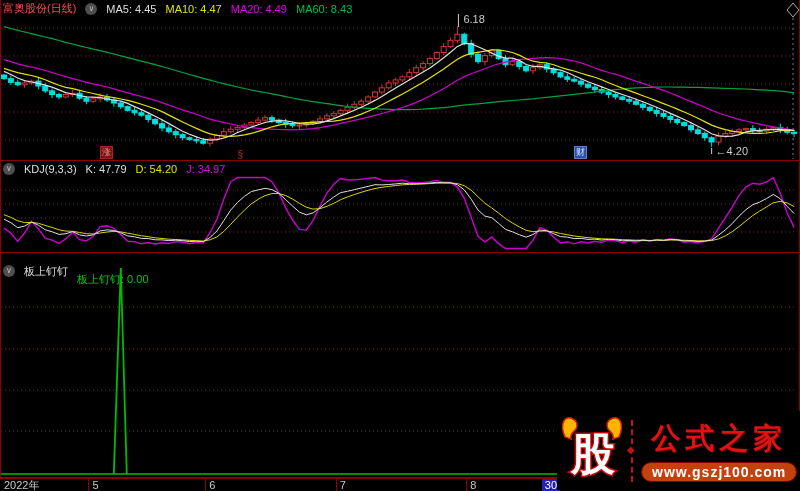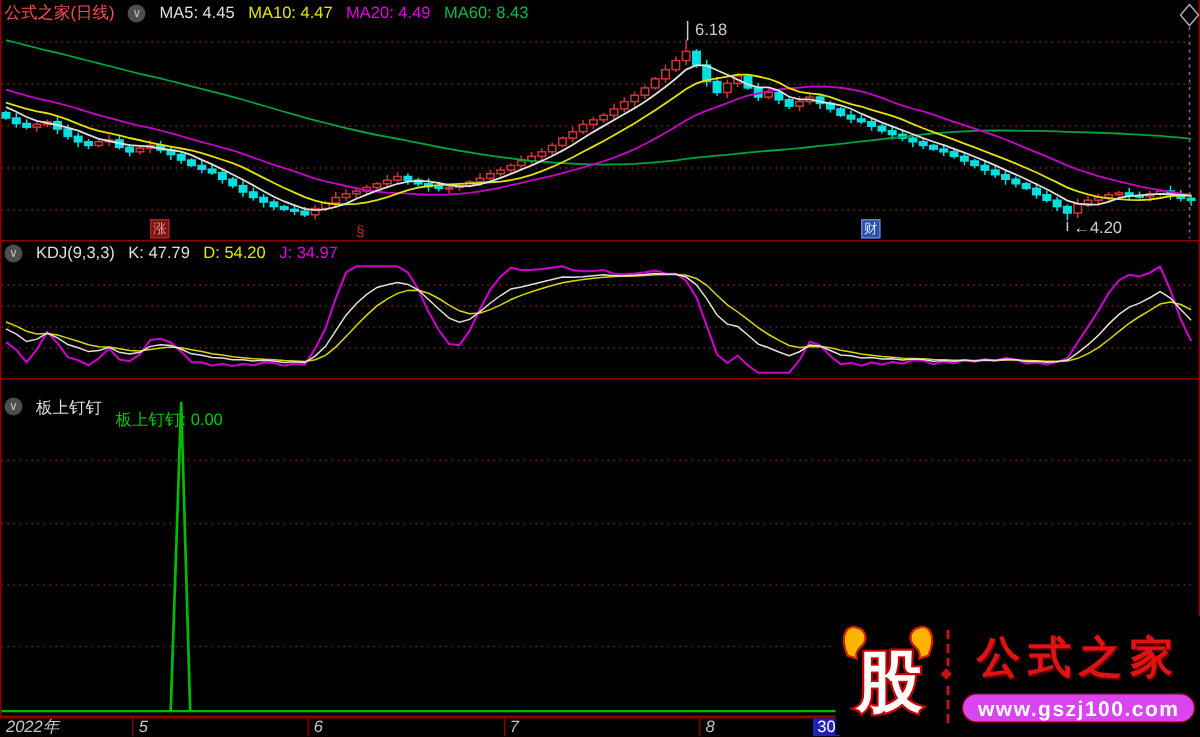--- a/index.html
+++ b/index.html
@@ -6,35 +6,35 @@
   #app{position:relative;width:800px;height:491px;background:#000;overflow:hidden;
        font-family:"Liberation Sans","DejaVu Sans",sans-serif;}
   #overlay{position:absolute;left:0;top:0;z-index:1;}
   .hdr{position:absolute;display:flex;align-items:center;gap:9px;font-size:11px;z-index:5;white-space:nowrap;}
   .circle-icon{display:inline-block;width:12px;height:12px;border-radius:50%;background:#4e4e4e;
        color:#bdbdbd;font-size:8px;line-height:11px;text-align:center;cursor:pointer;}
   .t-red{color:#ff4c4c;} .t-white{color:#dfdfdf;text-align:center;} .t-yellow{color:#e3e300;}
   .t-magenta{color:#e400e4;} .t-green{color:#00bd4e;} .t-green2{color:#00c800;margin-top:17px;}
   #axisbar{position:absolute;left:0;top:478px;width:800px;height:13px;background:#000;z-index:4;
        border-top:1px solid #8b0000;border-bottom:1px solid #8b0000;font-size:11px;color:#c8c8c8;}
-  .axis-label{position:absolute;top:0;line-height:12px;font-style:italic;}
+  .axis-label{position:absolute;top:0;line-height:12px;}
   .axis-tick{position:absolute;top:0;width:1px;height:13px;background:#8b0000;}
   .axis-hl{position:absolute;top:0;height:12px;padding:0 3px;background:#2222bb;color:#fff;line-height:12px;}
   .mk{position:absolute;z-index:6;font-size:9px;line-height:11px;text-align:center;cursor:pointer;}
   .mk.red-box{background:#7c1414;color:#e98c8c;border:1px solid #a32222;padding:0 1px;}
   .mk.red-glyph{color:#cc2828;font-size:10px;}
   .mk.blue-box{background:#2c4fae;color:#d9e6ff;border:1px solid #5e7fd0;padding:0 1px;}
   #logo{position:absolute;right:0;bottom:1px;width:243px;height:79px;background:#000;z-index:9;
         display:flex;align-items:center;}
   #logo-sep{position:relative;width:2px;height:62px;border-left:2px dashed #c41111;margin:0 6px 0 2px;}
   #logo-sep .dia{position:absolute;left:-6px;top:24px;color:#c41111;font-size:10px;background:#000;}
   #logo-right{display:flex;flex-direction:column;align-items:center;gap:3px;}
   #site-name{color:#e01212;font-weight:bold;font-size:29px;letter-spacing:5px;
        text-shadow:1px 1px 0 #5a0000;}
-  #site-pill{background:#d946ef;border:1px solid #7a0000;border-radius:12px;color:#fff;
+  #site-pill{background:#c2410c;border:1px solid #7a0000;border-radius:12px;color:#fff;
        font-weight:bold;font-size:14px;padding:1px 10px;letter-spacing:1px;}
 </style>
 </head>
 <body>
 
 <div id="app">
 
   <svg id="overlay" width="800" height="491" viewBox="0 0 800 491">
       <line x1="0" y1="160.5" x2="800" y2="160.5" stroke="#8b0000"></line>
       <line x1="0" y1="252.5" x2="800" y2="252.5" stroke="#8b0000"></line>
@@ -300,21 +300,21 @@
       <polygon points="793,3 799,10 793,17 787,10" fill="none" stroke="#aaaaaa"></polygon>
       <line x1="793" y1="18" x2="793" y2="159" stroke="#777" stroke-dasharray="2 3"></line>
       <polyline points="4.0,228.1 10.9,233.3 17.7,241.5 24.6,233.0 31.5,221.3 38.4,228.9 45.2,238.1 52.1,240.2 59.0,243.5 65.8,238.9 72.7,232.3 79.6,239.7 86.4,240.8 93.3,236.3 100.2,226.6 107.0,225.8 113.9,228.3 120.8,234.5 127.7,241.3 134.5,241.6 141.4,243.8 148.3,242.5 155.1,244.0 162.0,242.7 168.9,243.5 175.8,241.6 182.6,242.0 189.5,243.8 196.4,242.3 203.2,243.1 210.1,232.5 217.0,219.0 223.8,199.0 230.7,181.7 237.6,177.5 244.5,177.5 251.3,177.5 258.2,177.5 265.1,177.5 271.9,181.7 278.8,192.8 285.7,207.9 292.5,220.0 299.4,229.4 306.3,230.1 313.1,220.4 320.0,206.0 326.9,193.1 333.8,184.3 340.6,178.5 347.5,180.0 354.4,179.9 361.2,179.3 368.1,178.4 375.0,177.5 381.9,180.1 388.7,180.8 395.6,180.7 402.5,180.0 409.3,182.5 416.2,182.9 423.1,182.4 429.9,181.6 436.8,180.4 443.7,182.3 450.6,182.5 457.4,187.1 464.3,198.3 471.2,217.2 478.0,236.3 484.9,242.0 491.8,237.0 498.6,243.6 505.5,248.5 512.4,248.5 519.3,248.5 526.1,248.5 533.0,240.1 539.9,227.7 546.7,230.2 553.6,237.3 560.5,242.9 567.3,241.9 574.2,243.8 581.1,241.6 588.0,243.0 594.8,241.3 601.7,242.4 608.6,240.1 615.4,240.5 622.3,242.8 629.2,241.0 636.0,242.3 642.9,240.0 649.8,241.3 656.6,239.4 663.5,240.5 670.4,238.6 677.3,239.6 684.1,242.4 691.0,241.6 697.9,243.0 704.7,241.4 711.6,238.8 718.5,228.2 725.4,217.7 732.2,207.2 739.1,195.4 746.0,186.9 752.8,183.2 759.7,184.3 766.6,181.8 773.4,177.7 780.3,193.5 787.2,213.0 794.1,227.4" fill="none" stroke="#cc00cc" stroke-width="1.4"></polyline>
       <polyline points="4.0,214.7 10.9,217.4 17.7,220.8 24.6,222.6 31.5,222.4 38.4,223.3 45.2,225.4 52.1,227.5 59.0,229.8 65.8,231.1 72.7,231.3 79.6,232.5 86.4,233.7 93.3,234.0 100.2,233.0 107.0,232.0 113.9,231.4 120.8,231.9 127.7,233.2 134.5,234.4 141.4,235.8 148.3,236.7 155.1,237.8 162.0,238.5 168.9,239.2 175.8,239.5 182.6,239.9 189.5,240.4 196.4,240.7 203.2,241.0 210.1,239.8 217.0,236.9 223.8,231.4 230.7,224.3 237.6,217.0 244.5,210.1 251.3,203.9 258.2,199.3 265.1,195.6 271.9,193.6 278.8,193.5 285.7,195.5 292.5,199.0 299.4,203.4 306.3,207.2 313.1,209.1 320.0,208.6 326.9,206.4 333.8,203.3 340.6,199.7 347.5,196.9 354.4,194.5 361.2,192.3 368.1,190.3 375.0,188.5 381.9,187.3 388.7,186.4 395.6,185.5 402.5,184.8 409.3,184.4 416.2,184.2 423.1,184.0 429.9,183.6 436.8,183.2 443.7,183.0 450.6,183.0 457.4,183.5 464.3,185.7 471.2,190.2 478.0,196.8 484.9,203.2 491.8,208.0 498.6,213.1 505.5,218.5 512.4,223.0 519.3,226.9 526.1,230.3 533.0,231.7 539.9,231.1 546.7,231.0 553.6,231.9 560.5,233.5 567.3,234.7 574.2,236.0 581.1,236.8 588.0,237.7 594.8,238.2 601.7,238.8 608.6,239.0 615.4,239.2 622.3,239.7 629.2,239.9 636.0,240.2 642.9,240.2 649.8,240.4 656.6,240.2 663.5,240.3 670.4,240.0 677.3,240.0 684.1,240.3 691.0,240.5 697.9,240.8 704.7,240.9 711.6,240.6 718.5,238.9 725.4,235.8 732.2,231.7 739.1,226.5 746.0,220.9 752.8,215.5 759.7,211.0 766.6,206.9 773.4,202.7 780.3,201.4 787.2,203.0 794.1,206.5" fill="none" stroke="#d8d800" stroke-width="1"></polyline>
       <polyline points="4.0,219.2 10.9,222.7 17.7,227.7 24.6,226.1 31.5,222.0 38.4,225.2 45.2,229.7 52.1,231.8 59.0,234.4 65.8,233.7 72.7,231.6 79.6,234.9 86.4,236.0 93.3,234.8 100.2,230.9 107.0,229.9 113.9,230.4 120.8,232.8 127.7,235.9 134.5,236.8 141.4,238.4 148.3,238.6 155.1,239.8 162.0,239.9 168.9,240.6 175.8,240.2 182.6,240.6 189.5,241.6 196.4,241.2 203.2,241.7 210.1,237.4 217.0,230.9 223.8,220.6 230.7,210.1 237.6,202.3 244.5,196.3 251.3,191.6 258.2,189.9 265.1,188.3 271.9,189.6 278.8,193.2 285.7,199.7 292.5,206.0 299.4,212.1 306.3,214.8 313.1,212.9 320.0,207.7 326.9,202.0 333.8,197.0 340.6,192.6 347.5,191.3 354.4,189.6 361.2,188.0 368.1,186.4 375.0,184.7 381.9,184.9 388.7,184.5 395.6,183.9 402.5,183.2 409.3,183.8 416.2,183.8 423.1,183.5 429.9,183.0 436.8,182.3 443.7,182.8 450.6,182.8 457.4,184.7 464.3,189.9 471.2,199.2 478.0,210.0 484.9,216.1 491.8,217.7 498.6,223.3 505.5,229.4 512.4,231.8 519.3,234.7 526.1,237.2 533.0,234.5 539.9,230.0 546.7,230.7 553.6,233.7 560.5,236.6 567.3,237.1 574.2,238.6 581.1,238.4 588.0,239.4 594.8,239.2 601.7,240.0 608.6,239.4 615.4,239.6 622.3,240.8 629.2,240.3 636.0,240.9 642.9,240.2 649.8,240.7 656.6,240.0 663.5,240.3 670.4,239.5 677.3,239.8 684.1,241.0 691.0,240.9 697.9,241.5 704.7,241.1 711.6,240.0 718.5,235.3 725.4,229.8 732.2,223.6 739.1,216.1 746.0,209.6 752.8,204.7 759.7,202.1 766.6,198.5 773.4,194.4 780.3,198.8 787.2,206.4 794.1,213.5" fill="none" stroke="#dfdfdf" stroke-width="1"></polyline>
       <line x1="1" y1="474" x2="796" y2="474" stroke="#00bb00" stroke-width="1.5"></line>
       <polyline points="113.79,474 120.79,268 126.79,474" fill="none" stroke="#00bb00" stroke-width="1.8"></polyline>
     </svg>
 
   <div class="hdr" style="left:3px;top:1px;">
-    <span class="t-red">公式之家(日线)</span>
+    <span class="t-red">富奥股份(日线)</span>
     <span class="circle-icon">∨</span>
     <span class="t-white">MA5: 4.45</span>
     <span class="t-yellow">MA10: 4.47</span>
     <span class="t-magenta">MA20: 4.49</span>
     <span class="t-green">MA60: 8.43</span>
   </div>
 
   <div class="hdr" style="left:3px;top:163px;">
     <span class="circle-icon">∨</span>
     <span class="t-white">KDJ(9,3,3)</span>

